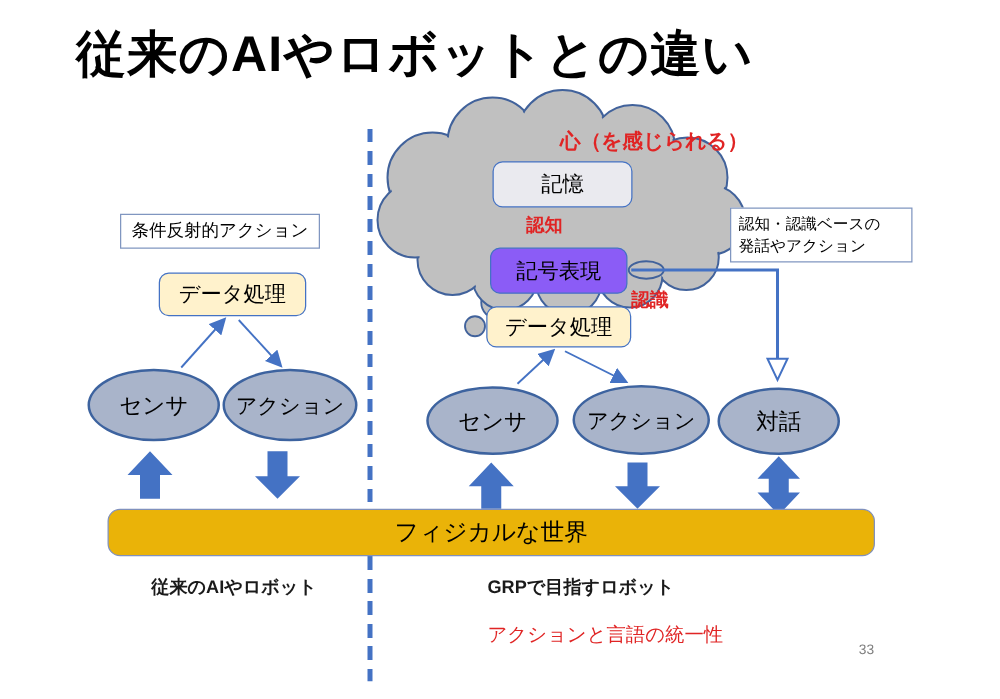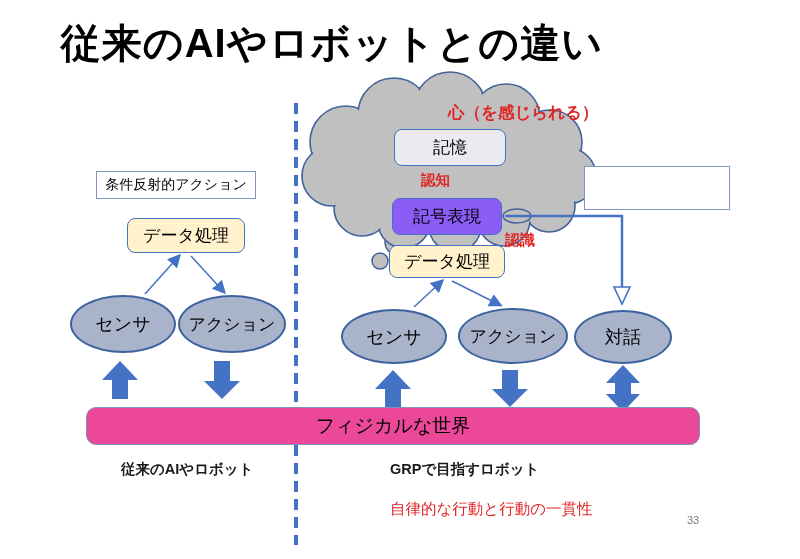--- a/index.html
+++ b/index.html
@@ -33,21 +33,21 @@
     display:flex;align-items:center;justify-content:center;
     font-size:18px;color:#000;box-sizing:border-box;
   }
   .red-label{color:var(--red);font-weight:bold;}
   .note-box{
     background:#ffffff;border:1px solid #8096c0;
     font-size:12.5px;line-height:1.45;padding:3px 0 0 6px;box-sizing:border-box;
   }
   .world-bar{
     left:86px;top:407px;width:614px;height:38px;border-radius:10px;
-    background:#ec4899;border:1.6px solid #8091bd;
+    background:#eab308;border:1.6px solid #8091bd;
     display:flex;align-items:center;justify-content:center;
     font-size:19px;box-sizing:border-box;
   }
   .caption{font-size:14.5px;font-weight:bold;color:#1a1a1a;}
   .highlight{font-size:15.5px;line-height:1.4;color:var(--red);}
   .page-num{font-size:11px;color:#808080;}
   :root{--blue:#4472c4;--red:#e02424;}
 </style>
 </head>
 <body>
@@ -139,31 +139,33 @@
 
 <div class="abs red-label" style="left:378px;top:171px;font-size:14.5px;padding-left:43px;">認知</div>
 
 <div class="abs rounded-box" style="left:392px;top:198px;width:110px;height:37px;background:#8b5cf6;">記号表現</div>
 
 <div class="abs red-label" style="left:505px;top:231px;font-size:15px;">認識</div>
 
 <div class="abs rounded-box" style="left:389px;top:245px;width:116px;height:33px;background:#fff2cc;">データ処理</div>
 
 <div class="abs note-box" style="left:584px;top:166px;width:146px;height:44px;">
+  <div>認知・認識ベースの</div>
+  <div>発話やアクション</div>
 </div>
 
 <div class="abs ellipse" style="left:341px;top:309px;width:106px;height:55px;">センサ</div>
 
 <div class="abs ellipse" style="left:458px;top:308px;width:110px;height:56px;font-size:17px;">アクション</div>
 
 <div class="abs ellipse" style="left:574px;top:310px;width:98px;height:54px;">対話</div>
 
 <div class="abs world-bar">フィジカルな世界</div>
 
 <div class="abs caption" style="left:95px;top:460px;margin-left:26px;">従来のAIやロボット</div>
 
 <div class="abs caption" style="left:390px;top:460px;">GRPで目指すロボット</div>
 
 <div class="abs highlight" style="left:390px;top:498px;">
-  <div>自律的な行動と行動の一貫性</div>
+  <div>アクションと言語の統一性</div>
 </div>
 
 <div class="abs page-num" style="left:687px;top:514px;">33</div>
 
 </body></html>

